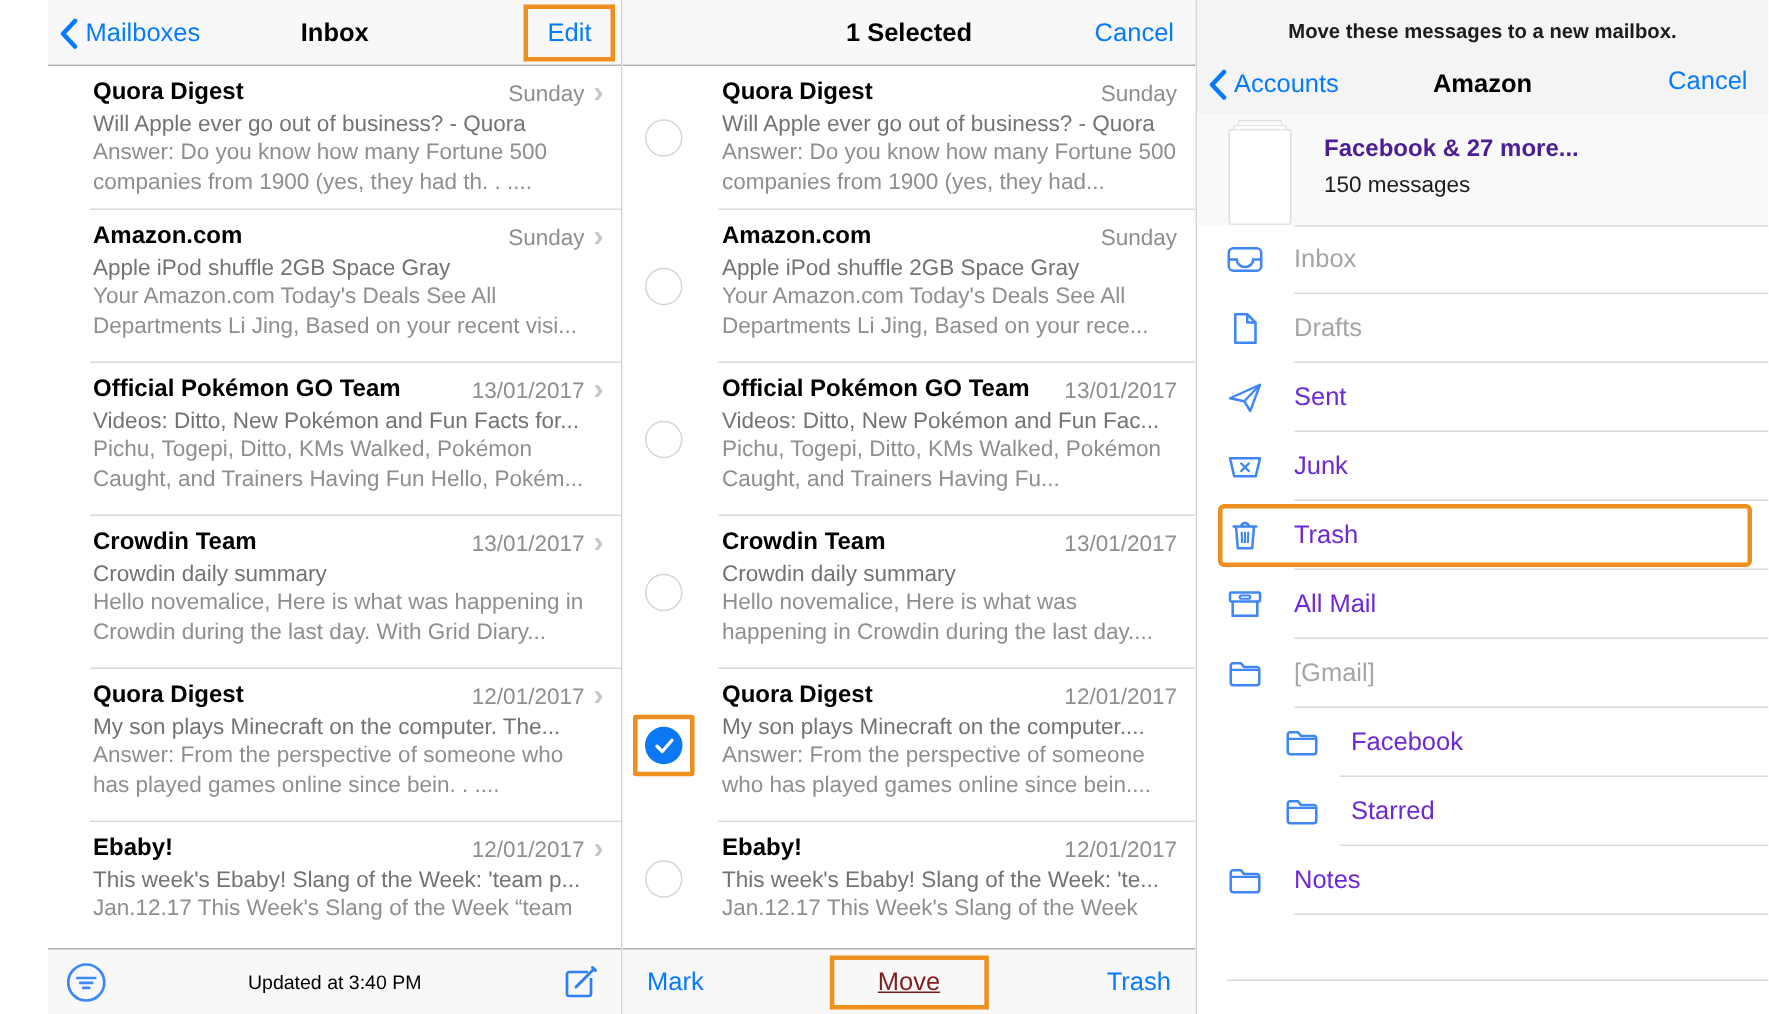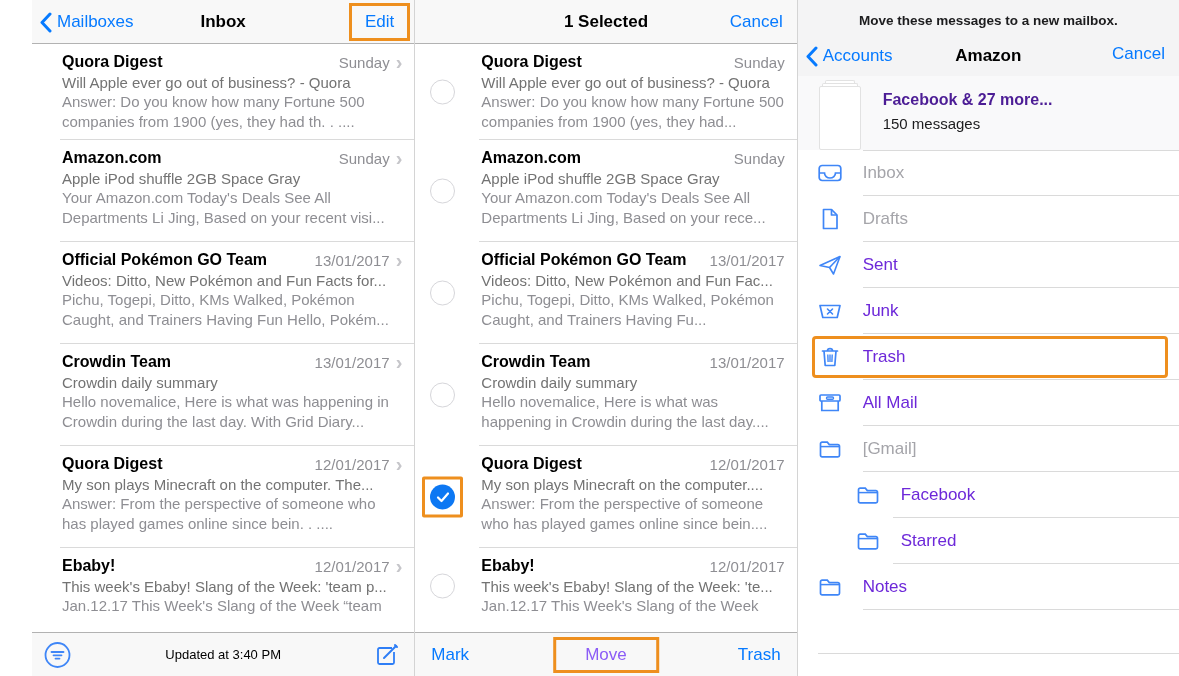--- a/index.html
+++ b/index.html
@@ -51,21 +51,21 @@
   
   .toolbar { position:absolute; left:0; right:0; bottom:0; height:44px; background:#f8f8f8;
     border-top:1px solid #b2b2b2; z-index:6; display:flex; align-items:center; }
   .tb-status { position:absolute; left:0; right:0; text-align:center; font-size:13px; color:#000; }
   .tb-icon-left { position:absolute; left:12px; top:50%; transform:translateY(-50%); }
   .tb-icon-right { position:absolute; right:14px; top:50%; transform:translateY(-50%); }
   .tb-btn { color:#067aff; font-size:17px; }
   .tb-left { position:absolute; left:16px; }
   .tb-right { position:absolute; right:16px; }
   .move-box { position:absolute; left:50%; transform:translateX(-50%); border:3px solid #ee8f1e;
-    padding:5px 29px; color:#8b5cf6; font-size:17px; background:transparent; }
+    padding:5px 29px; color:#7f1d1d; font-size:17px; background:transparent;text-decoration:underline; }
 
   
   .r-head { position:absolute; top:0; left:0; right:0; height:76px; background:#f4f4f5; z-index:5; }
   .r-banner { text-align:center; font-size:13.5px; color:#1c1c1e; padding-top:13px;font-weight:bold; }
   .r-nav { position:absolute; left:0; right:0; top:36px; height:40px; }
   .r-nav .back-btn { top:-2px; }
   .r-nav .nav-title { line-height:40px; height:40px; }
   .r-nav .nav-right { top:-2px; height:40px; }
   .acct { position:absolute; top:76px; left:0; right:0; height:74px; background:#f9f9fa; }
   .stack-icon { position:absolute; left:20px; top:4px; width:44px; height:70px; }

